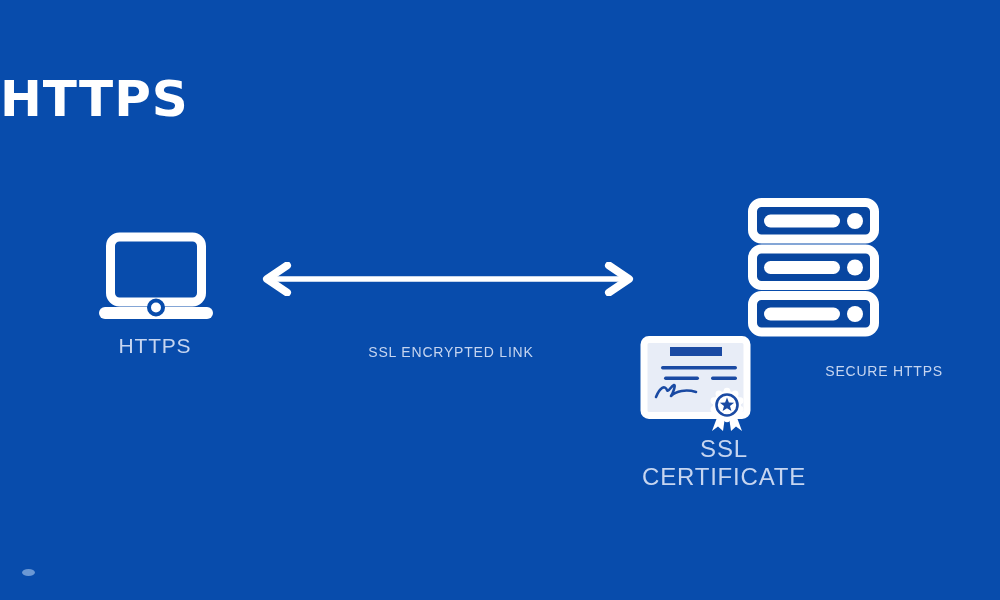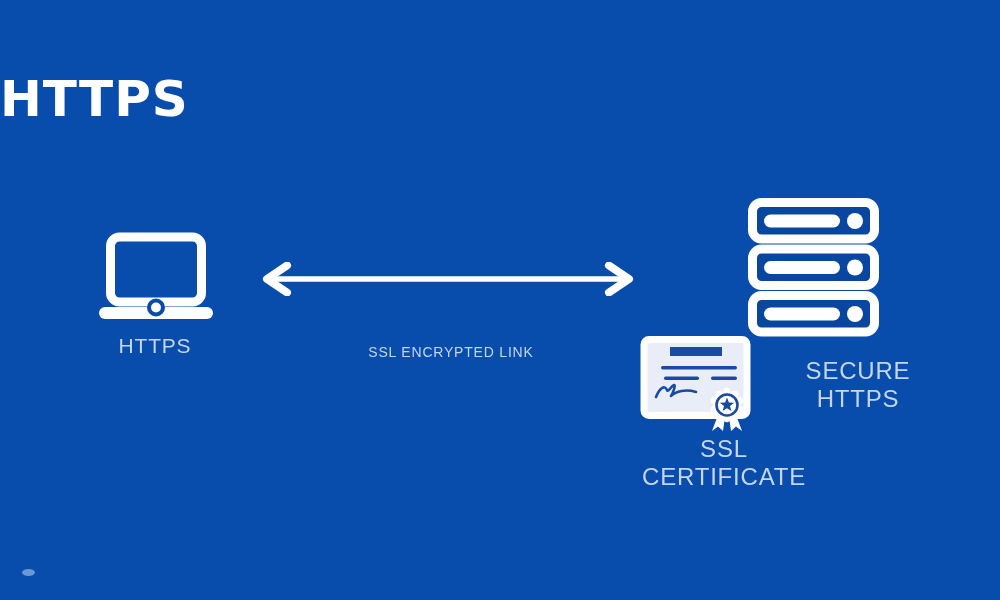--- a/index.html
+++ b/index.html
@@ -23,21 +23,21 @@
   }
 
   .label {
     color: #C6D5F0;
     font-weight: 400;
     letter-spacing: 0.8px;
     text-align: center;
   }
   .label-user      { left: 95px;  top: 334px; width: 120px; font-size: 21px; }
   .label-link      { left: 301px; top: 308px; width: 300px; font-size: 14px; margin-top: 36px; }
-  .label-server    { left: 773px; top: 357px; width: 170px; font-size: 24px; line-height: 28px; }
+  .label-server    { left: 773px; top: 357px; width: 170px; font-size: 14px; line-height: 28px; text-align: right; }
   .label-cert      { left: 624px; top: 435px; width: 200px; font-size: 24px; }
 
   .icon-laptop { left: 98px;  top: 232px; }
   .icon-arrow  { left: 260px; top: 262px; }
   .icon-server { left: 748px; top: 198px; }
   .icon-cert   { left: 640px; top: 334px; }
 
   .artifact {
     left: 22px; top: 569px;
     width: 13px; height: 7px;

